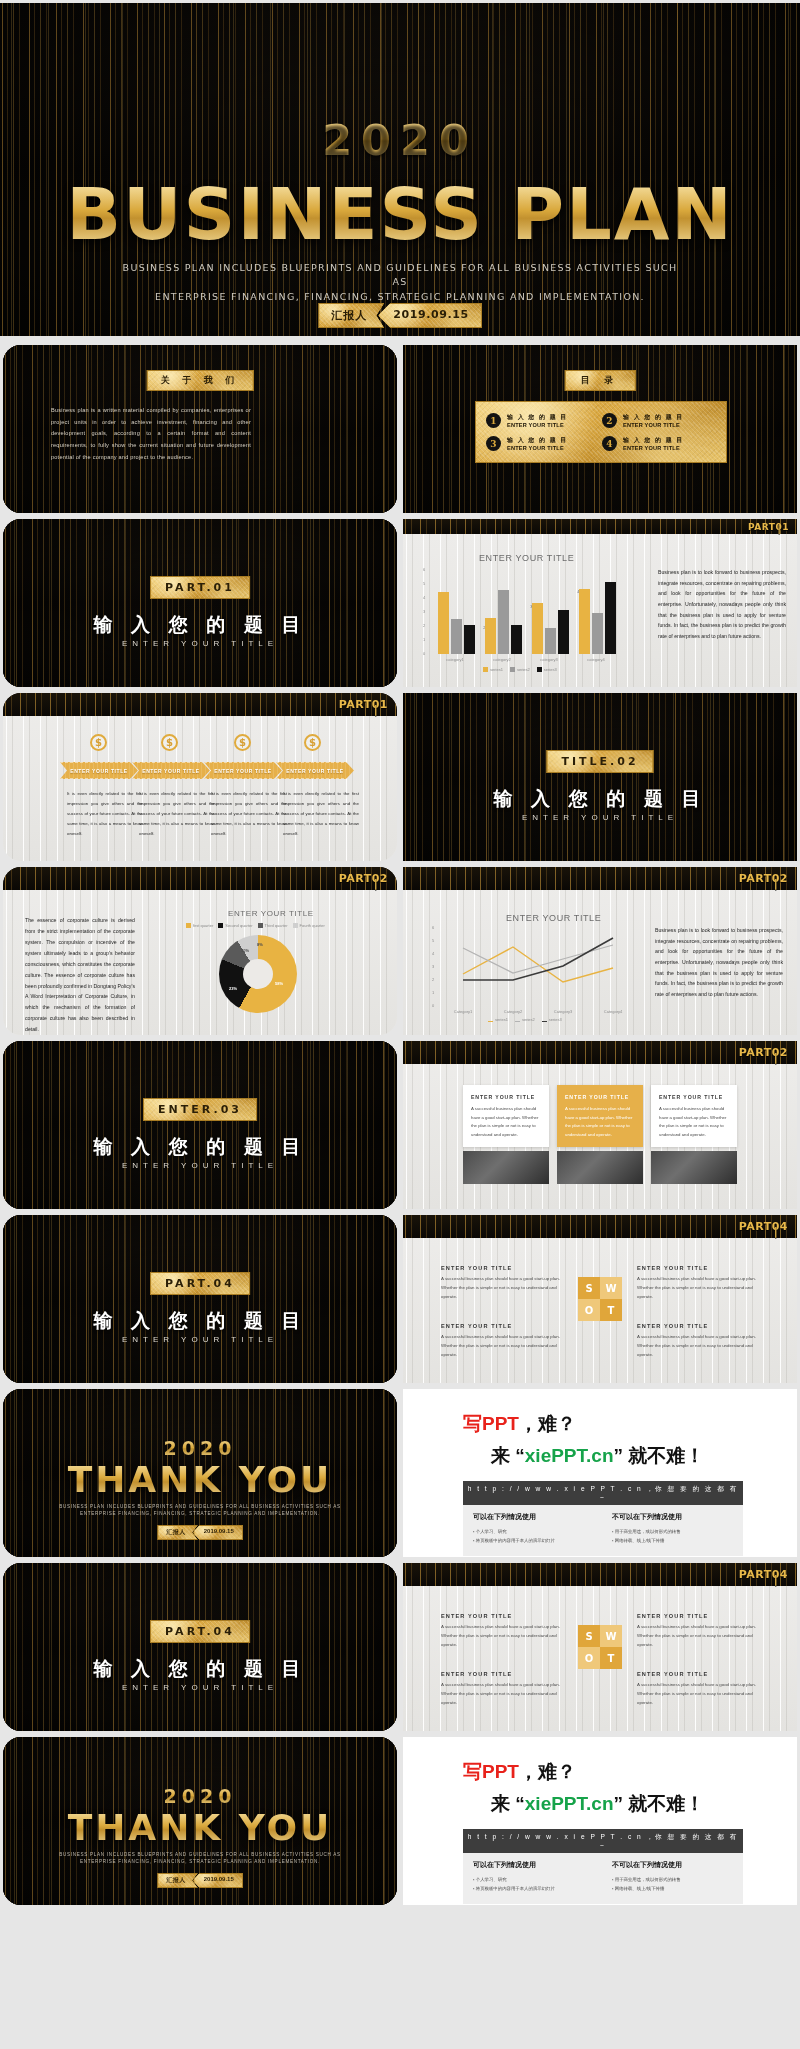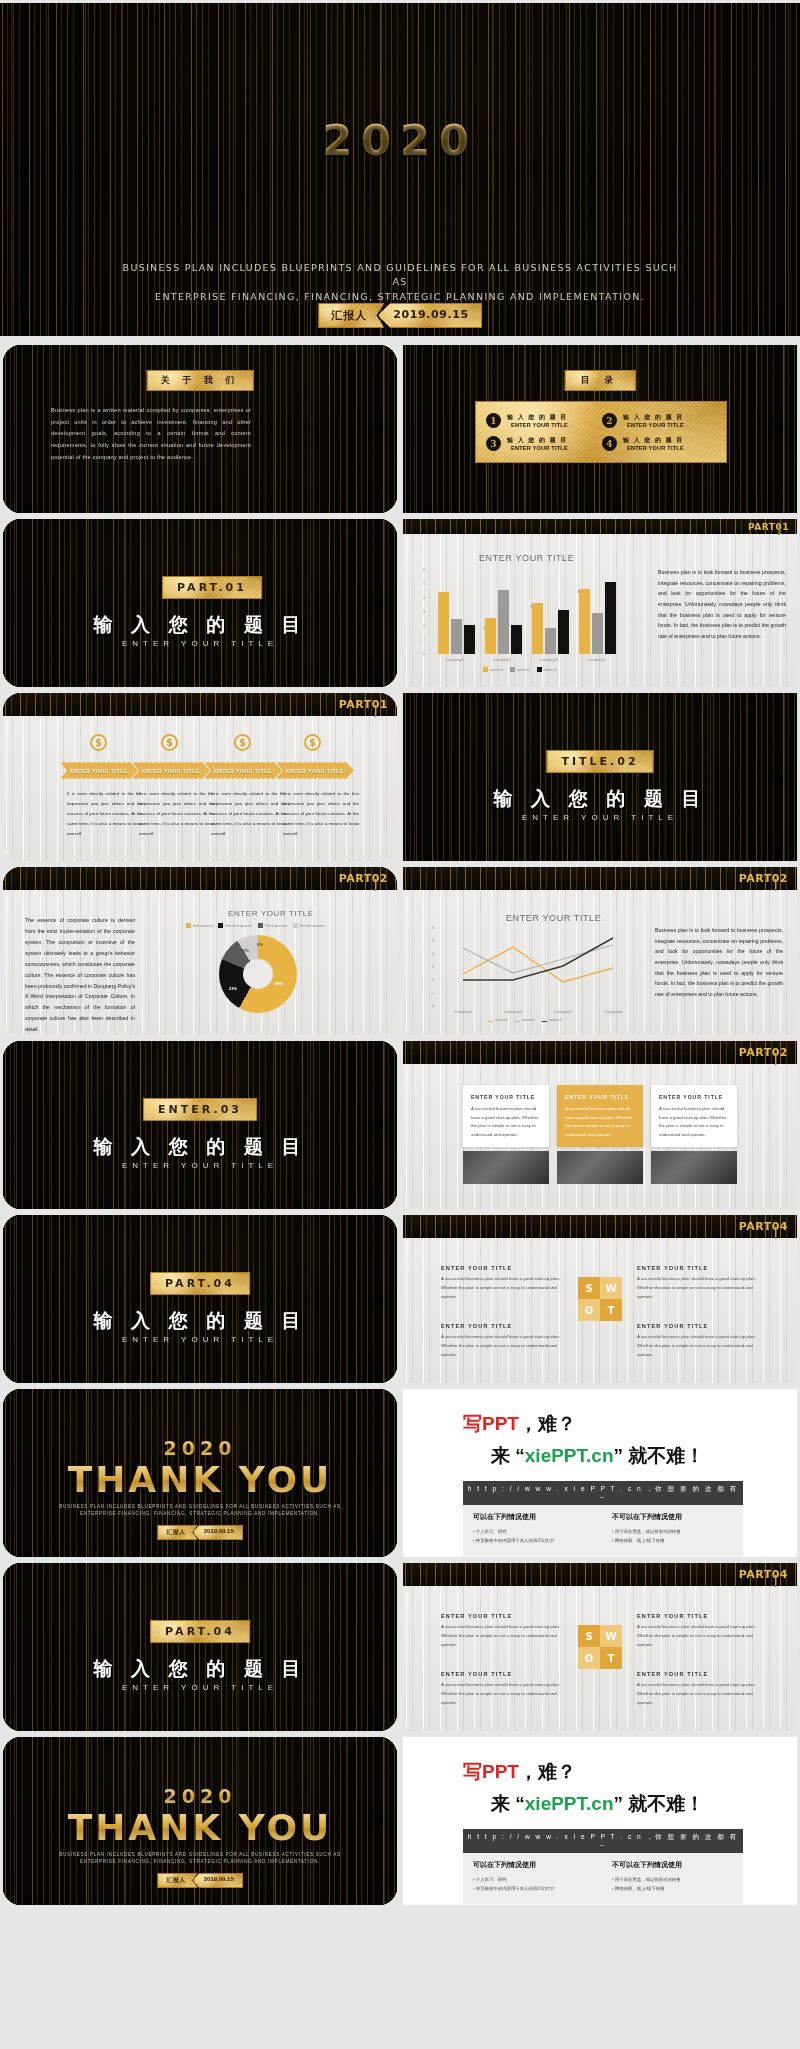--- a/index.html
+++ b/index.html
@@ -76,21 +76,20 @@
   
   .goldplate {
     background-color: #d9a83c;
     background-image:
       radial-gradient(circle at 22% 28%, rgba(255,240,190,0.85) 0%, rgba(255,240,190,0) 34%),
       radial-gradient(circle at 74% 72%, rgba(255,232,160,0.55) 0%, rgba(255,232,160,0) 38%),
       repeating-linear-gradient(47deg, rgba(255,255,255,0.17) 0 1px, rgba(0,0,0,0.0) 1px 3px),
       repeating-linear-gradient(-43deg, rgba(120,80,10,0.13) 0 1px, rgba(0,0,0,0.0) 1px 4px),
       linear-gradient(150deg, #f3d27a 0%, #d7a33a 42%, #c08d2c 70%, #e8c468 100%);
     border: 1px solid #a87c23;
-    text-align: right;
   }
 
   
   #title-slide { top: 3px; height: 333px; }
   .t-year {
     position: absolute; left: 0; right: 0; top: 112px; text-align: center;
     font-family: "DejaVu Sans", sans-serif;
     font-size: 43px; font-weight: bold; letter-spacing: 9px;
     color: #e6b95a;
     background: linear-gradient(180deg,#f7e2a6 0%,#d9a83c 48%,#b98c2c 52%,#f0d58c 100%);
@@ -269,20 +268,21 @@
   .promo-col li::before { content: "▪ "; color: #888; }
 </style>
 </head>
 <body>
 
 <div class="sheet">
 
   <div class="slide full" id="title-slide">
     <div class="woodbg"></div>
     <div class="t-year">2020</div>
+    <div class="t-main">BUSINESS PLAN</div>
     <div class="t-sub">
       <div>BUSINESS PLAN INCLUDES BLUEPRINTS AND GUIDELINES FOR ALL BUSINESS ACTIVITIES SUCH AS</div>
       <div>ENTERPRISE FINANCING, FINANCING, STRATEGIC PLANNING AND IMPLEMENTATION.</div>
     </div>
     <div class="t-ribbon">
       <span class="seg1 goldplate">汇报人</span>
       <span class="seg2 goldplate">2019.09.15</span>
     </div>
   </div>
 
@@ -322,21 +322,21 @@
         <span>
           <span class="toc-cn" style="display:block">输 入 您 的 题 目</span>
           <span class="toc-en" style="display:block">ENTER YOUR TITLE</span>
         </span>
       </div>
     </div>
   </div>
 
   <div class="slide half-l" style="top:519px;height:168px;">
     <div class="woodbg"></div>
-    <div class="div-badge goldplate" style="top:57px;margin-left:12px;">PART.01</div>
+    <div class="div-badge goldplate" style="top:57px;">PART.01</div>
     <div class="div-cn" style="top:93px;">输 入 您 的 题 目</div>
     <div class="div-en" style="top:120px;">ENTER YOUR TITLE</div>
   </div>
 
   <div class="slide half-r" style="top:519px;height:168px;background:#eceae7;">
     <div class="paperbg"></div>
     <div class="topband" style="height:15px;padding-right:8px;">
       <span class="part-tag" style="font-size:9px;">
         <span>PART</span><span class="bar">|</span><span>01</span>
       </span>

